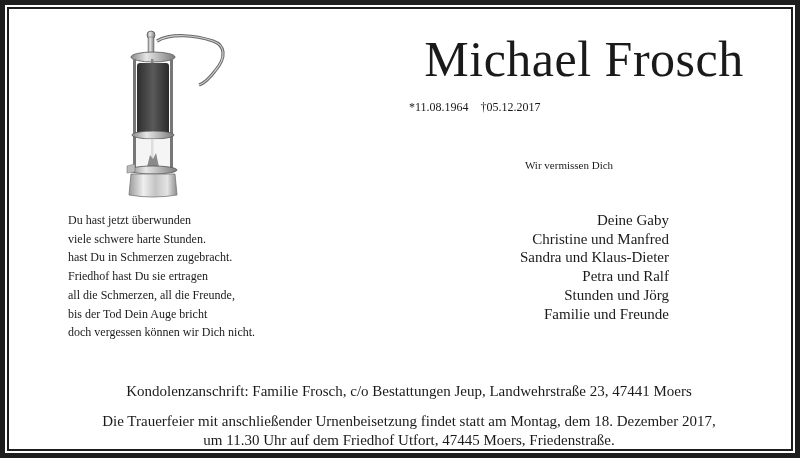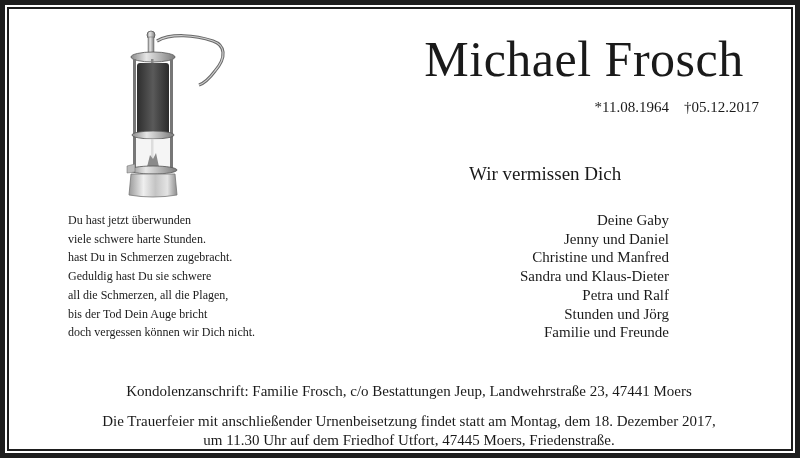--- a/index.html
+++ b/index.html
@@ -11,32 +11,32 @@
     .inner {
       position:absolute; left:2px; top:2px; right:2px; bottom:2px;
       border:2px solid #1e1e1e; box-sizing:border-box; background:#fff;
     }
     .txt { font-family:"Liberation Serif", "DejaVu Serif", serif; color:#1a1a1a; }
     .name {
       position:absolute; left:400px; top:20px; width:350px; text-align:center;
       font-size:50px; line-height:60px; letter-spacing:0.5px;
     }
     .dates {
-      position:absolute; left:400px; top:88px; width:350px; text-align:right;
-      font-size:15px; line-height:20px; white-space:pre;
+      position:absolute; left:400px; top:88px; width:350px; text-align:left;
+      font-size:12px; line-height:20px; white-space:pre;
     }
     .lamp { position:absolute; left:100px; top:18px; width:120px; height:172px; }
     .poem {
       position:absolute; left:59px; top:202px; width:300px;
       font-size:12px; line-height:18.7px;
     }
     .poem div, .family div { white-space:nowrap; }
     .missyou {
-      position:absolute; left:460px; top:155px; width:200px; 
-      font-size:19px; line-height:20px;
+      position:absolute; left:460px; top:146px; width:200px; text-align:center;
+      font-size:11px; line-height:20px;
     }
     .family {
       position:absolute; left:460px; top:202px; width:200px; text-align:right;
       font-size:15px; line-height:18.7px;
     }
     .condolence {
       position:absolute; left:0; top:372px; width:800px; text-align:center;
       font-size:15px; line-height:20px;
     }
     .ceremony {
@@ -97,31 +97,30 @@
       <path d="M22 147 L66 147 L68 168 Q44 172 20 168 Z" fill="url(#base)" stroke="#777" stroke-width="0.8"></path>
     </svg>
 
     <div class="txt name">Michael Frosch</div>
     <div class="txt dates">*11.08.1964    †05.12.2017</div>
 
     <div class="txt poem">
       <div>Du hast jetzt überwunden</div>
       <div>viele schwere harte Stunden.</div>
       <div>hast Du in Schmerzen zugebracht.</div>
-      <div>Geduldig hast Du sie schwere</div>
-      <div>all die Schmerzen, all die Plagen,</div>
+      <div>Friedhof hast Du sie ertragen</div>
+      <div>all die Schmerzen, all die Freunde,</div>
       <div>bis der Tod Dein Auge bricht</div>
       <div>doch vergessen können wir Dich nicht.</div>
     </div>
 
     <div class="txt missyou">Wir vermissen Dich</div>
 
     <div class="txt family">
       <div>Deine Gaby</div>
-      <div>Jenny und Daniel</div>
       <div>Christine und Manfred</div>
       <div>Sandra und Klaus-Dieter</div>
       <div>Petra und Ralf</div>
       <div>Stunden und Jörg</div>
       <div>Familie und Freunde</div>
     </div>
 
     <div class="txt condolence">Kondolenzanschrift: Familie Frosch, c/o Bestattungen Jeup, Landwehrstraße 23, 47441 Moers</div>
 
     <div class="txt ceremony">

